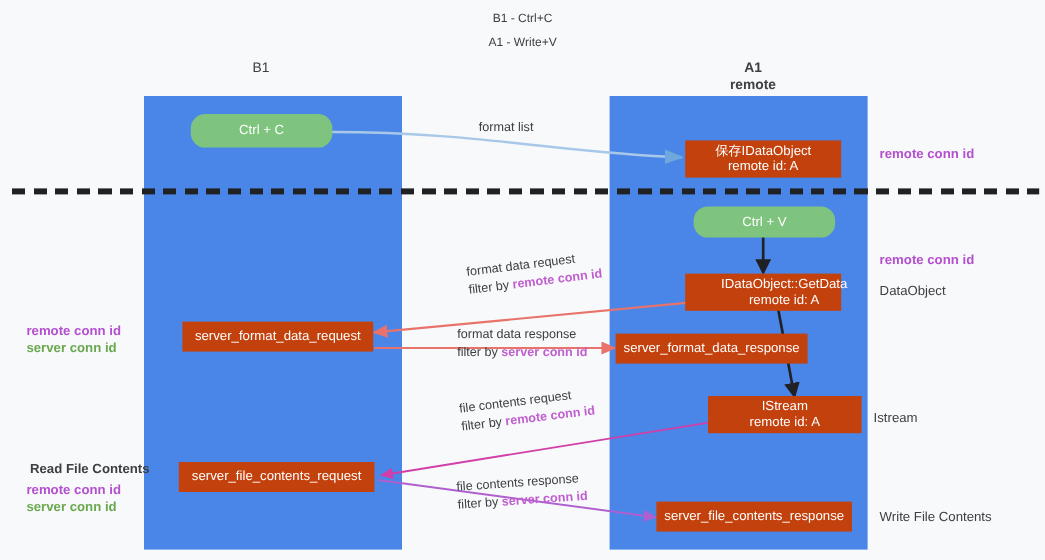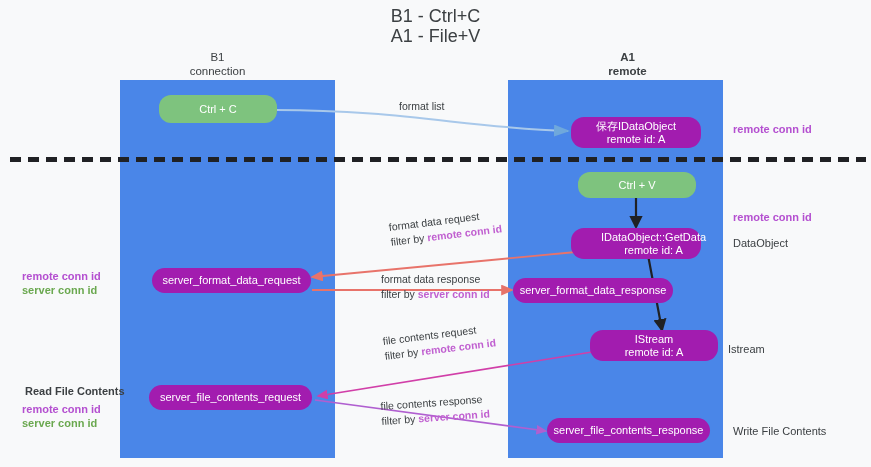--- a/index.html
+++ b/index.html
@@ -25,21 +25,21 @@
     pointer-events: none;
   }
 
   
   #title {
     position: absolute;
     left: 0;
     top: 6px;
     width: 871px;
     text-align: center;
-    font-size: 18px;
+    font-size: 10px;
     color: #3c4043;
     line-height: 20px;
   }
 
   
   .col-head {
     position: absolute;
     text-align: center;
     font-size: 11.5px;
     color: #3c4043;
@@ -60,21 +60,21 @@
     flex-direction: column;
     align-items: center;
     justify-content: center;
     color: #ffffff;
     font-size: 11px;
     line-height: 13px;
     text-align: center;
     padding: 2px 4px;
   }
   .node.green { background: #7ec37e; border-radius: 12px; }
-  .node.orange { background: #a21caf; border-radius: 13px; }
+  .node.orange { background: #c2410c; }
   .node .l2 { font-size: 11px; }
 
   
   .edge-label {
     position: absolute;
     font-size: 10.5px;
     color: #3c4043;
     line-height: 15px;
     white-space: nowrap;
   }
@@ -103,26 +103,25 @@
       #202124 0px, #202124 11px, rgba(0,0,0,0) 11px, rgba(0,0,0,0) 18px);
   }
 </style>
 </head>
 <body>
 
 <div id="canvas">
 
   <div id="title">
     <div>B1 - Ctrl+C</div>
-    <div>A1 - File+V</div>
+    <div>A1 - Write+V</div>
   </div>
 
   <div class="col-head" style="left:150px; top:50px; width:135px;">
     <div>B1</div>
-    <div>connection</div>
   </div>
   <div class="col-head" style="left:560px; top:50px; width:135px;font-weight:bold;">
     <div>A1</div>
     <div>remote</div>
   </div>
 
   <div class="lane" style="left:120px; top:80px; width:215px; height:378px;"></div>
   <div class="lane" style="left:508px; top:80px; width:215px; height:378px;"></div>
 
   <svg class="layer" viewBox="0 0 871 467" xmlns="http://www.w3.org/2000/svg">

